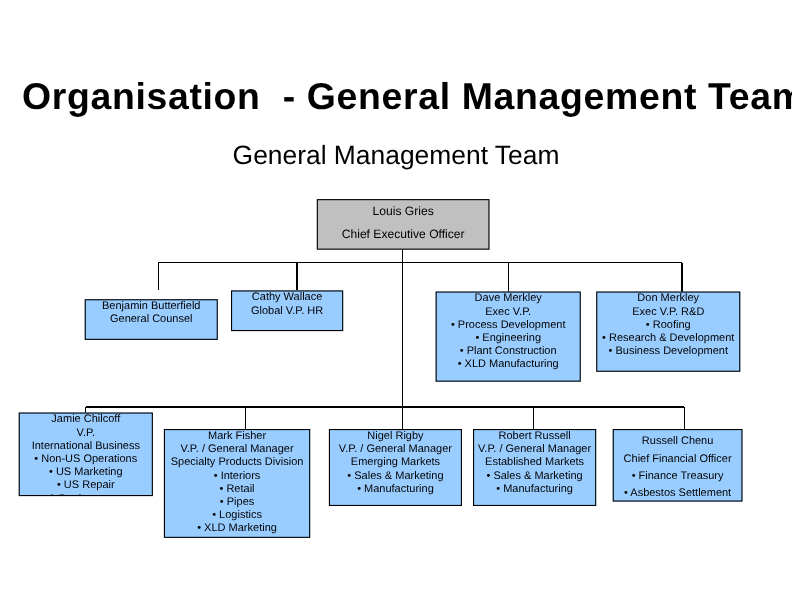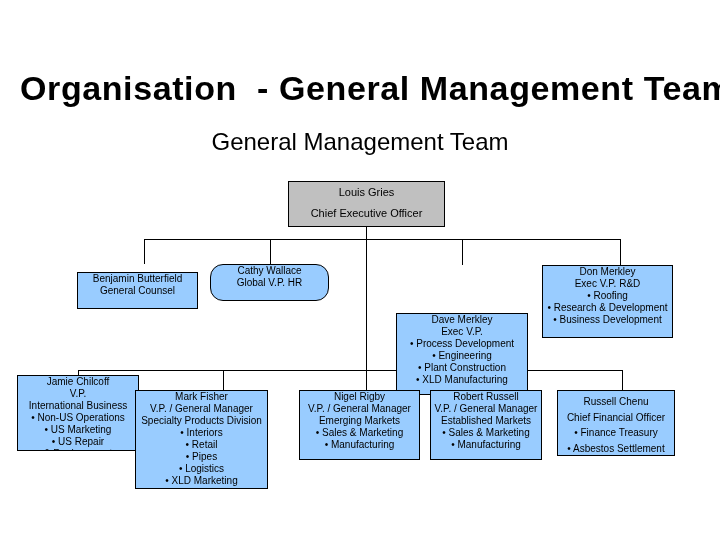--- a/index.html
+++ b/index.html
@@ -55,25 +55,25 @@
     overflow: hidden;
   }
   .node .line { width: 100%; white-space: nowrap; }
   .n-ceo {
     left: 288px; top: 181px; width: 157px; height: 46px;
     background: #C0C0C0;
     font-size: 11px;
     line-height: 21px;
   }
   .n-benjamin { left: 77px;  top: 248px; width: 121px; height: 37px; margin-top: 24px; }
-  .n-cathy    { left: 210px; top: 264px; width: 119px; height: 37px; border-radius: 13px; }
-  .n-dave     { left: 396px; top: 265px; width: 132px; height: 82px; margin-top: 48px; }
+  .n-cathy    { left: 210px; top: 264px; width: 102px; height: 37px; }
+  .n-dave     { left: 396px; top: 265px; width: 132px; height: 82px; }
   .n-don      { left: 542px; top: 265px; width: 131px; height: 73px; }
   .n-jamie    { left: 17px;  top: 375px; width: 122px; height: 76px; }
-  .n-mark     { left: 135px; top: 390px; width: 133px; height: 99px; }
+  .n-mark     { left: 149px; top: 390px; width: 133px; height: 99px; }
   .n-nigel    { left: 299px; top: 390px; width: 121px; height: 70px; }
   .n-robert   { left: 430px; top: 390px; width: 112px; height: 70px; }
   .n-russell  {
     left: 557px; top: 390px; width: 118px; height: 66px;
     justify-content: space-between;
     padding-top: 5px;
   }
 </style>
 </head>
 <body>

